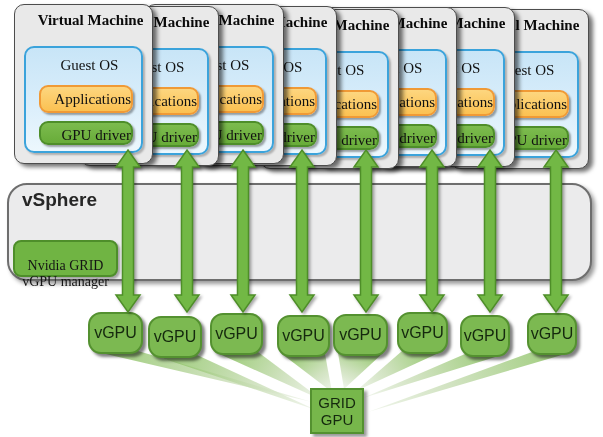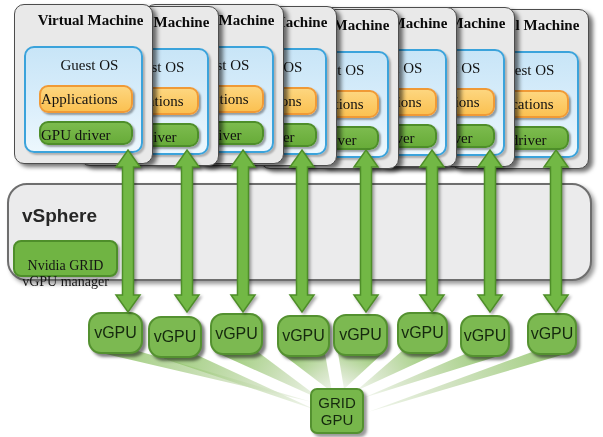--- a/index.html
+++ b/index.html
@@ -13,45 +13,45 @@
       box-shadow:4px 3px 4px rgba(0,0,0,.55);}
   .vm-title{position:absolute;top:7px;left:0;right:0;text-align:center;
       font-family:"Liberation Serif",serif;font-weight:bold;font-size:15px;color:#0a0a0a;
       white-space:nowrap;overflow:hidden;padding-left:14px;}
   .guest-os{position:absolute;left:9px;top:41px;width:119px;height:107px;box-sizing:border-box;
       background:linear-gradient(180deg,#c8e5f7 0%,#daeefb 55%,#ecf7fd 100%);
       border:2px solid #3ba3db;border-radius:10px;box-shadow:2px 2px 2px rgba(0,0,0,.25);}
   .guest-os-title{position:absolute;top:9px;left:0;right:0;text-align:center;
       font-family:"Liberation Serif",serif;font-size:15px;color:#111;white-space:nowrap;margin-left:12px;}
   .apps,.driver{position:absolute;left:13px;width:94px;box-sizing:border-box;
-      text-align:left;font-family:"Liberation Serif",serif;font-size:15px;color:#111;
+      text-align:right;font-family:"Liberation Serif",serif;font-size:15px;color:#111;
       border-radius:9px;box-shadow:2px 2px 2px rgba(0,0,0,.35);white-space:nowrap;overflow:hidden;}
   .apps{top:37px;height:28px;line-height:24px;
       background:linear-gradient(180deg,#fdd67f 0%,#fbc152 100%);border:2px solid #f09a36;}
   .driver{top:73px;height:24px;line-height:25px;
       background:linear-gradient(180deg,#7cbb4e 0%,#68ac39 100%);border:2px solid #4e8e2a;}
 
   
   .hypervisor{position:absolute;left:7px;top:183px;width:585px;height:98px;box-sizing:border-box;
       background:#ebebec;border:2px solid #6e6e6e;border-radius:20px;z-index:20;
       box-shadow:3px 3px 4px rgba(0,0,0,.40);}
-  .hv-title{position:absolute;left:13px;top:20px;font-weight:bold;font-size:19px;
+  .hv-title{position:absolute;left:13px;top:4px;font-weight:bold;font-size:19px;
       line-height:22px;color:#262626;}
   .manager{position:absolute;left:4px;top:55px;width:105px;height:37px;box-sizing:border-box;
       background:#70b443;border:2px solid #4e8e2a;border-radius:8px;text-align:center;
       font-family:"Liberation Serif",serif;font-size:14px;line-height:16px;color:#141414;
       padding-top:16px;box-shadow:2px 2px 2px rgba(0,0,0,.3);}
 
   
   .vgpu{position:absolute;height:42px;box-sizing:border-box;background:#7cb951;
       border:2px solid #549130;border-radius:13px;z-index:60;
       display:flex;align-items:center;justify-content:center;
       font-size:16px;color:#15290e;box-shadow:3px 3px 3px rgba(0,0,0,.5);}
   .grid-gpu{position:absolute;left:310px;top:388px;width:54px;height:46px;box-sizing:border-box;
-      background:#77b74b;border:2px solid #549130;border-radius:7px;z-index:70;
+      background:#77b74b;border:2px solid #549130;border-radius:0;z-index:70;
       display:flex;flex-direction:column;align-items:center;justify-content:center;
       font-size:15px;line-height:17px;color:#15290e;box-shadow:3px 3px 3px rgba(0,0,0,.4);}
 
   
   svg.overlay{position:absolute;left:0;top:0;pointer-events:none;}
   #fans-svg{z-index:15;}
   #arrows-svg{z-index:85;}
   #arrows-svg path{filter:drop-shadow(2px 2px 1.5px rgba(0,0,0,.35));}
 </style>
 </head>

